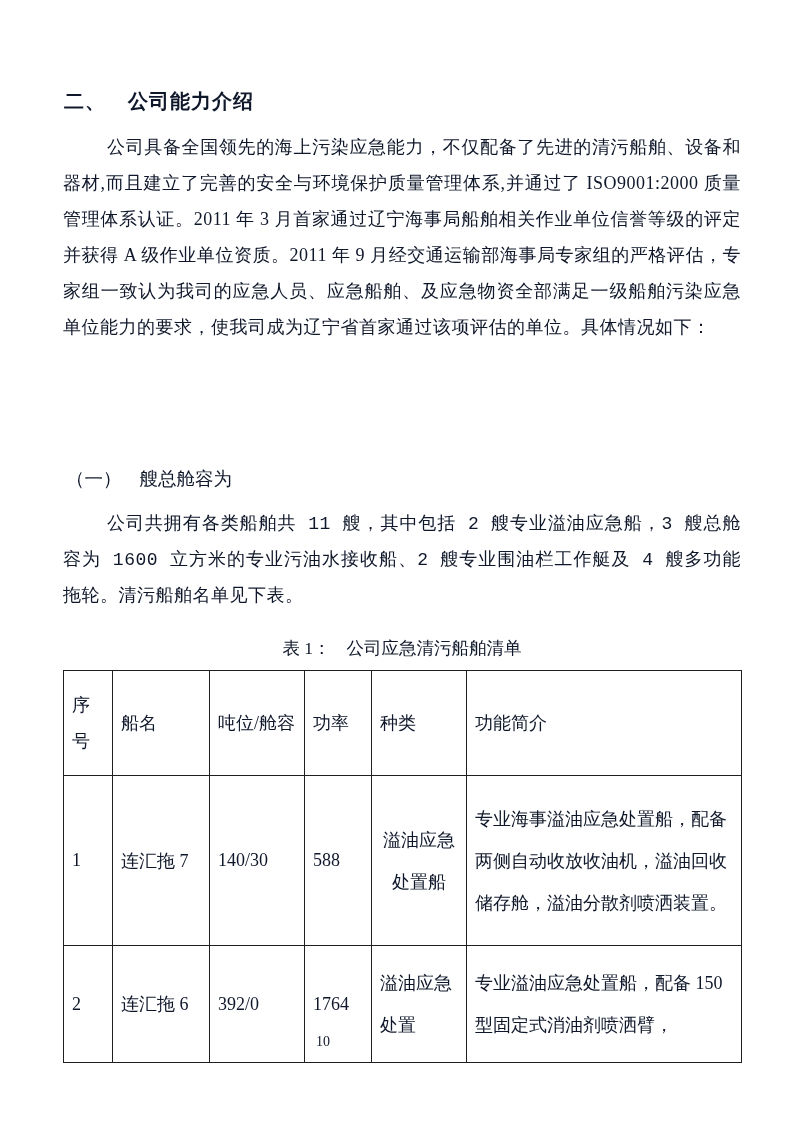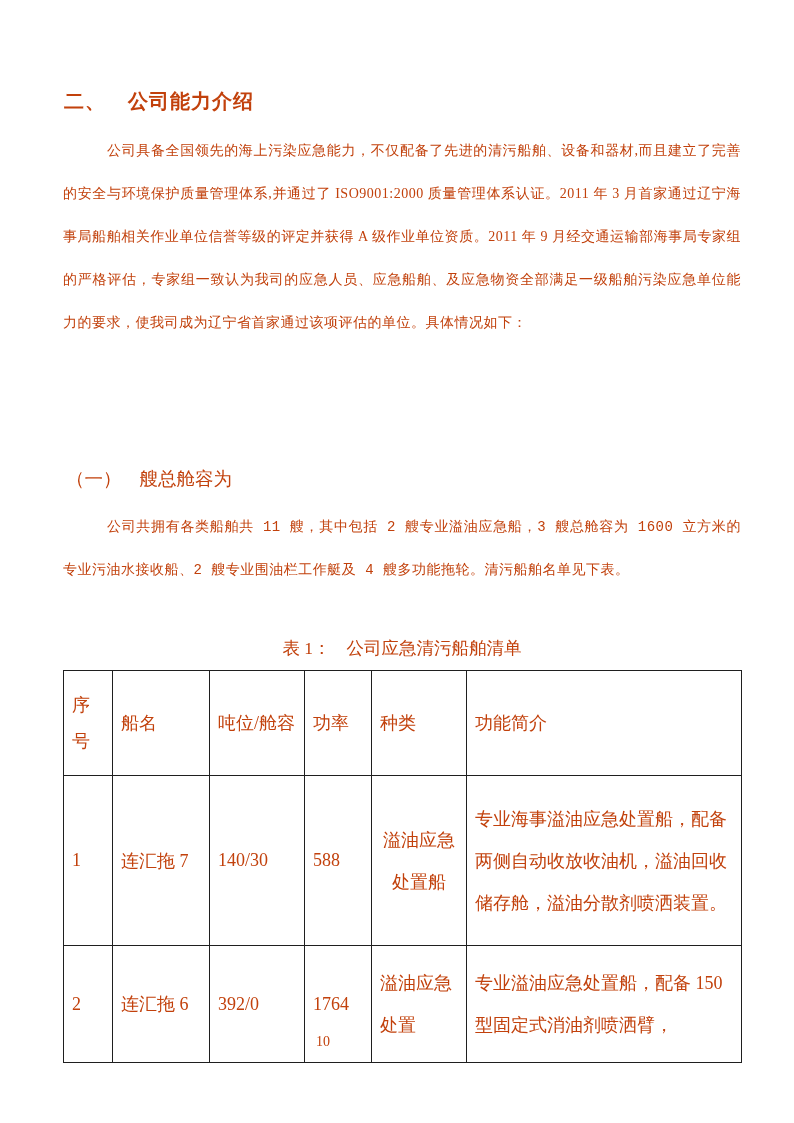--- a/index.html
+++ b/index.html
@@ -6,36 +6,36 @@
     margin: 0; padding: 0;
     background: #ffffff;
     width: 794px; height: 1123px;
     overflow: hidden;
   }
   .page {
     position: relative;
     width: 794px; height: 1123px;
     background: #ffffff;
     font-family: "Liberation Serif", "DejaVu Serif", serif;
-    color: #c2410c;
+    color: #0f172a;
   }
   .heading {
     position: absolute;
     top: 88px; left: 64px;
     font-size: 20px;
     font-weight: bold;
     letter-spacing: 1px;
     white-space: nowrap;
   }
   .heading .num { margin-right: 22px; }
   .para {
     position: absolute;
     left: 63px; width: 678px;
-    font-size: 14px;
-    line-height: 43px;
+    font-size: 18px;
+    line-height: 36px;
     text-align: justify;
     text-justify: inter-character;
     word-break: break-all;
     letter-spacing: 0.5px;
   }
   .para1 { top: 129px; text-indent: 44px; }
   .para2 { top: 506px; text-indent: 44px; font-family: Liberation Mono, monospace; }
   .subheading {
     position: absolute;
     top: 466px; left: 66px;

